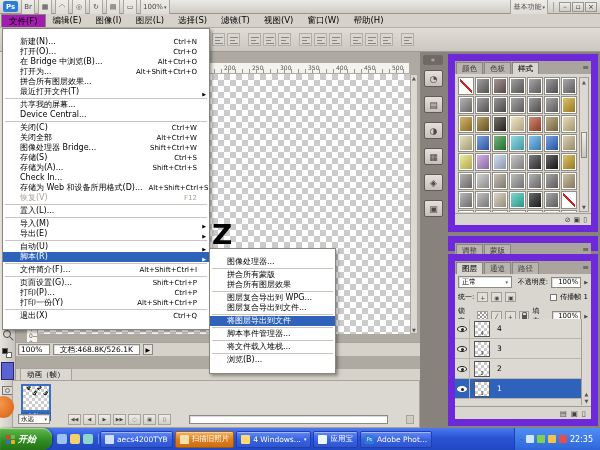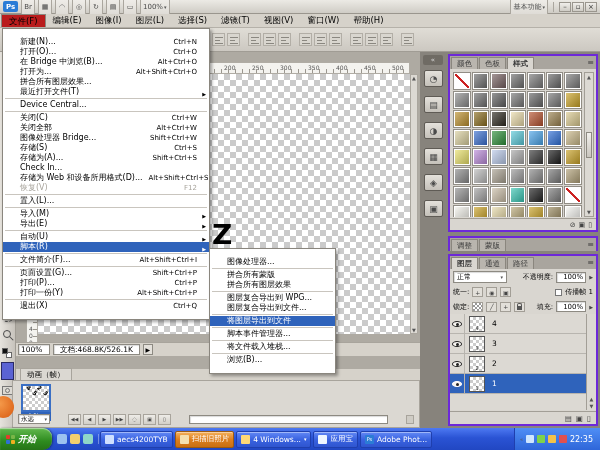--- a/index.html
+++ b/index.html
@@ -11,21 +11,21 @@
   .ps-logo{width:15px;height:11px;background:#2b7cd6;color:#fff;font-size:7px;font-weight:bold;display:flex;align-items:center;justify-content:center;border-radius:2px}
   .bar-btn{height:26px;min-width:14px;border:1px solid #aaa69e;background:linear-gradient(#f4f2ee,#d9d6d0);font-size:7px;display:flex;align-items:center;justify-content:center;color:#4a4a4a;border-radius:2px;padding:8px 2px;gap:1px}
   .bar-sep{width:1px;height:10px;background:#aaa69e;margin:0 2px}
   .caret{font-size:5px;color:#555}
   #workspace-switcher{margin-left:auto}
   .win-btn{width:12px;height:10px;border:1px solid #9a968e;background:linear-gradient(#f0eeea,#cfccc5);font-size:7px;display:flex;align-items:center;justify-content:center;color:#333}
 
   
   #menu-bar{position:absolute;left:0;top:14px;width:600px;height:14px;background:#d6d2ca;border-bottom:1px solid #b5b1a9;display:flex;align-items:stretch;padding-left:1px;z-index:20}
   .menu-bar-item{padding:1px 7px 0 7px;display:flex;align-items:center;font-size:8.5px}
-  .menu-bar-item.active{background:#b91c1c;border:1px solid #8a867e;border-bottom:none}
+  .menu-bar-item.active{background:#a21caf;border:1px solid #8a867e;border-bottom:none}
 
   
   #options-bar{position:absolute;left:0;top:28px;width:600px;height:24px;background:linear-gradient(#e0ddd6,#ccc8c1);border-bottom:1px solid #a09c94;z-index:10}
   #options-icons{position:absolute;left:212px;top:5px;display:flex;align-items:center;gap:8px}
   .aicon-group{display:flex;gap:2px}
   .aicon{width:13px;height:13px;border:1px solid #b2aea6;background:#d9d6cf;position:relative}
   .aicon i{position:absolute;left:2px;height:1px;background:#8a8780}
   .aicon i:nth-child(1){top:3px;width:8px}
   .aicon i:nth-child(2){top:6px;width:5px}
   .aicon i:nth-child(3){top:9px;width:8px}
@@ -75,21 +75,21 @@
   #anim-grip{width:8px;height:9px;border:1px solid #a8a49c;background:#cfccc5}
 
   
   #watermark{position:absolute;left:-8px;top:344px;width:22px;height:22px;border-radius:50%;background:radial-gradient(circle at 35% 35%,#f59a4a,#d85a10);z-index:7}
 
   
   #right-dock{position:absolute;left:420px;top:0;width:180px;height:376px;background:#87837c}
   #dock-collapse{position:absolute;left:3px;top:3px;width:20px;height:10px;background:#6f6b64;color:#ddd;font-size:7px;display:flex;align-items:center;justify-content:center;border-radius:2px}
   .dock-icon{position:absolute;left:4px;width:19px;height:17px;border:1px solid #5f5b55;background:linear-gradient(#e4e1db,#c5c1ba);display:flex;align-items:center;justify-content:center;font-size:9px;color:#4a4a4a;border-radius:2px}
   #panel-col{position:absolute;left:28px;top:2px;width:150px;bottom:2px}
-  .panel{position:absolute;left:0;right:0;border:2px solid #6d28d9;background:#d9d6d0}
+  .panel{position:absolute;left:0;right:0;border:7px solid #6d28d9;background:#d9d6d0}
   .ptabs{height:13px;background:#a9a59e;display:flex;align-items:stretch;gap:1px;padding:1px 1px 0 1px;position:relative}
   .ptab{padding:0 5px;font-size:7.5px;display:flex;align-items:center;background:#b9b5ae;color:#3a3a3a;border:1px solid #8a867e;border-bottom:none}
   .ptab.active{background:#d9d6d0;font-weight:bold}
   .pmenu{position:absolute;right:2px;top:2px;font-size:8px;color:#3a3a3a}
 
   
   #styles-panel{top:0;height:178px}
   #swatch-grid{position:absolute;left:3px;top:16px;right:14px;bottom:13px;display:grid;grid-template-columns:repeat(7,1fr);grid-auto-rows:18px;gap:1px;overflow:hidden}
   .swatch{border:1px solid #918d85;background:#fff;padding:1px}
   .swatch b{display:block;width:100%;height:100%}
@@ -653,20 +653,23 @@
     </div>
     <div class="menu-item">
       <span class="mi-label">拼合所有图层效果...</span>
     </div>
     <div class="menu-item">
       <span class="mi-label">最近打开文件(T)</span>
       <span class="mi-arrow">▶</span>
     </div>
     <div class="menu-sep"></div>
     <div class="menu-item">
+      <span class="mi-label">共享我的屏幕...</span>
+    </div>
+    <div class="menu-item">
       <span class="mi-label">Device Central...</span>
     </div>
     <div class="menu-sep"></div>
     <div class="menu-item">
       <span class="mi-label">关闭(C)</span>
       <span class="mi-short">Ctrl+W</span>
     </div>
     <div class="menu-item">
       <span class="mi-label">关闭全部</span>
       <span class="mi-short">Alt+Ctrl+W</span>

